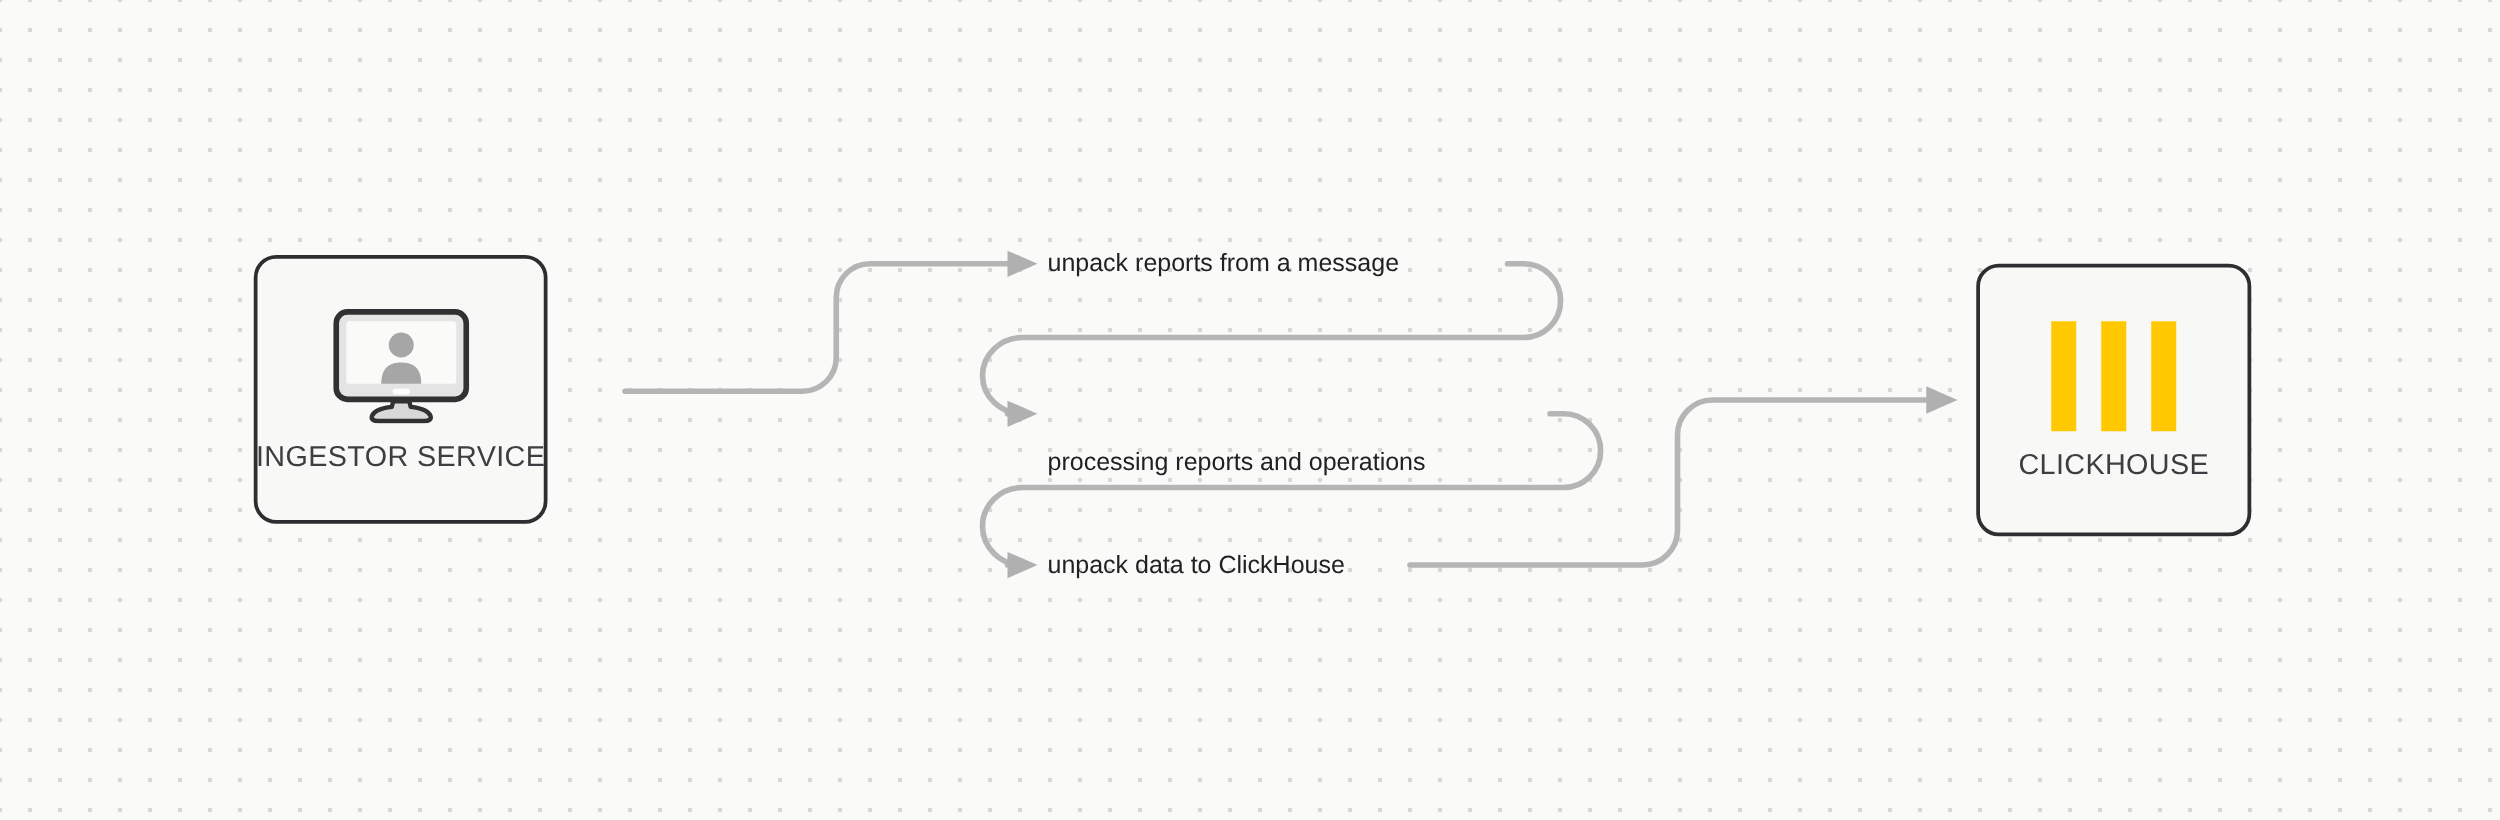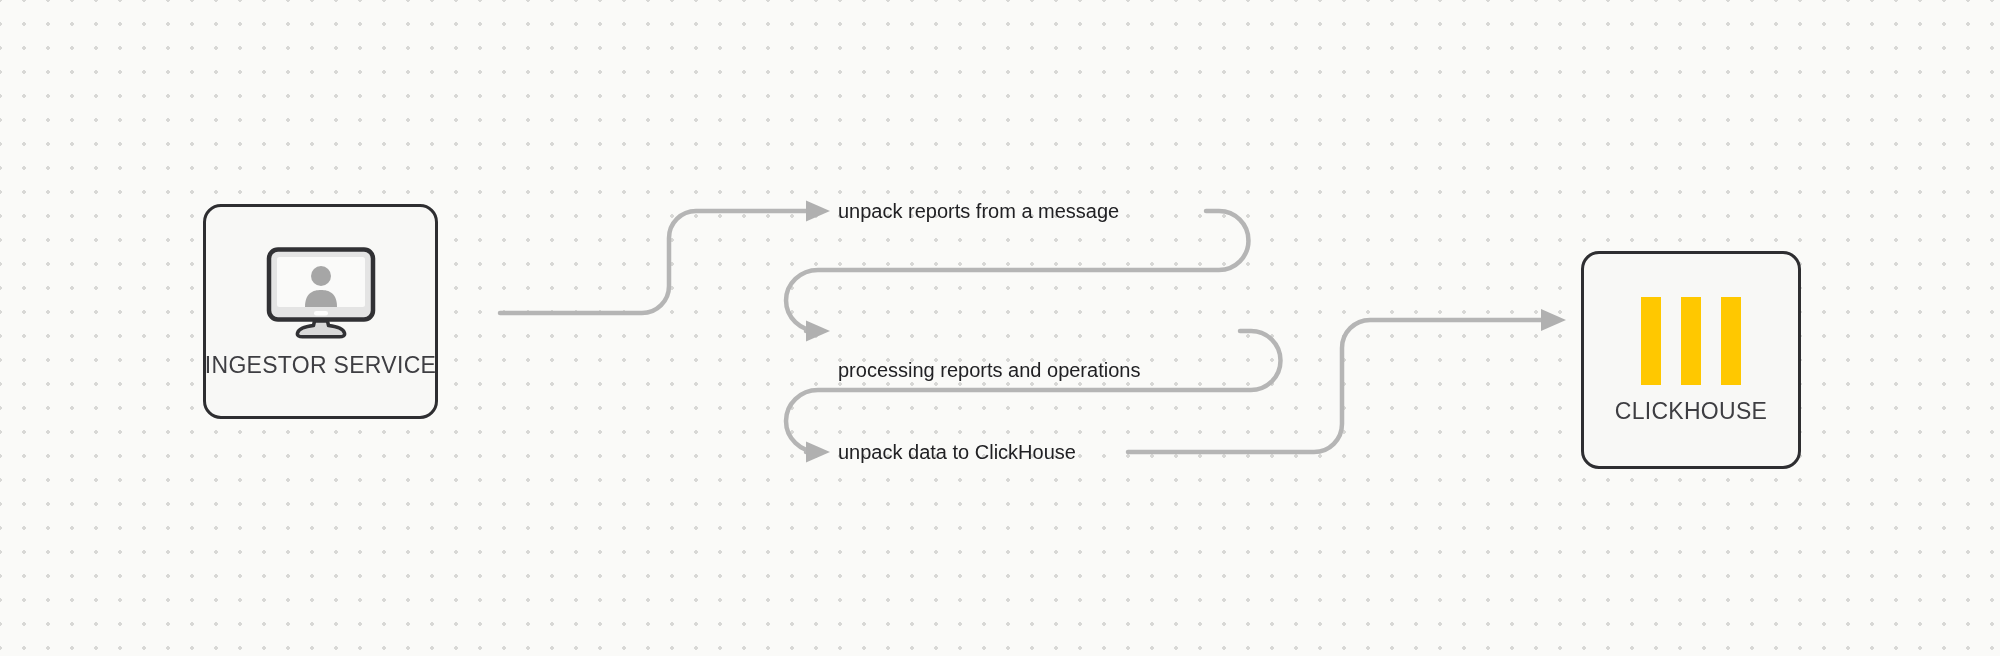--- a/index.html
+++ b/index.html
@@ -39,21 +39,20 @@
     left: 203px;
     top: 204px;
     width: 235px;
     height: 215px;
   }
   .node-clickhouse {
     left: 1581px;
     top: 211px;
     width: 220px;
     height: 218px;
-    margin-top: 40px;
   }
   .node-label {
     margin-top: 15px;
     font-size: 23px;
     letter-spacing: 0.3px;
     color: #3E3E42;
     white-space: nowrap;
     line-height: 1;
   }
   .ch-bars {

